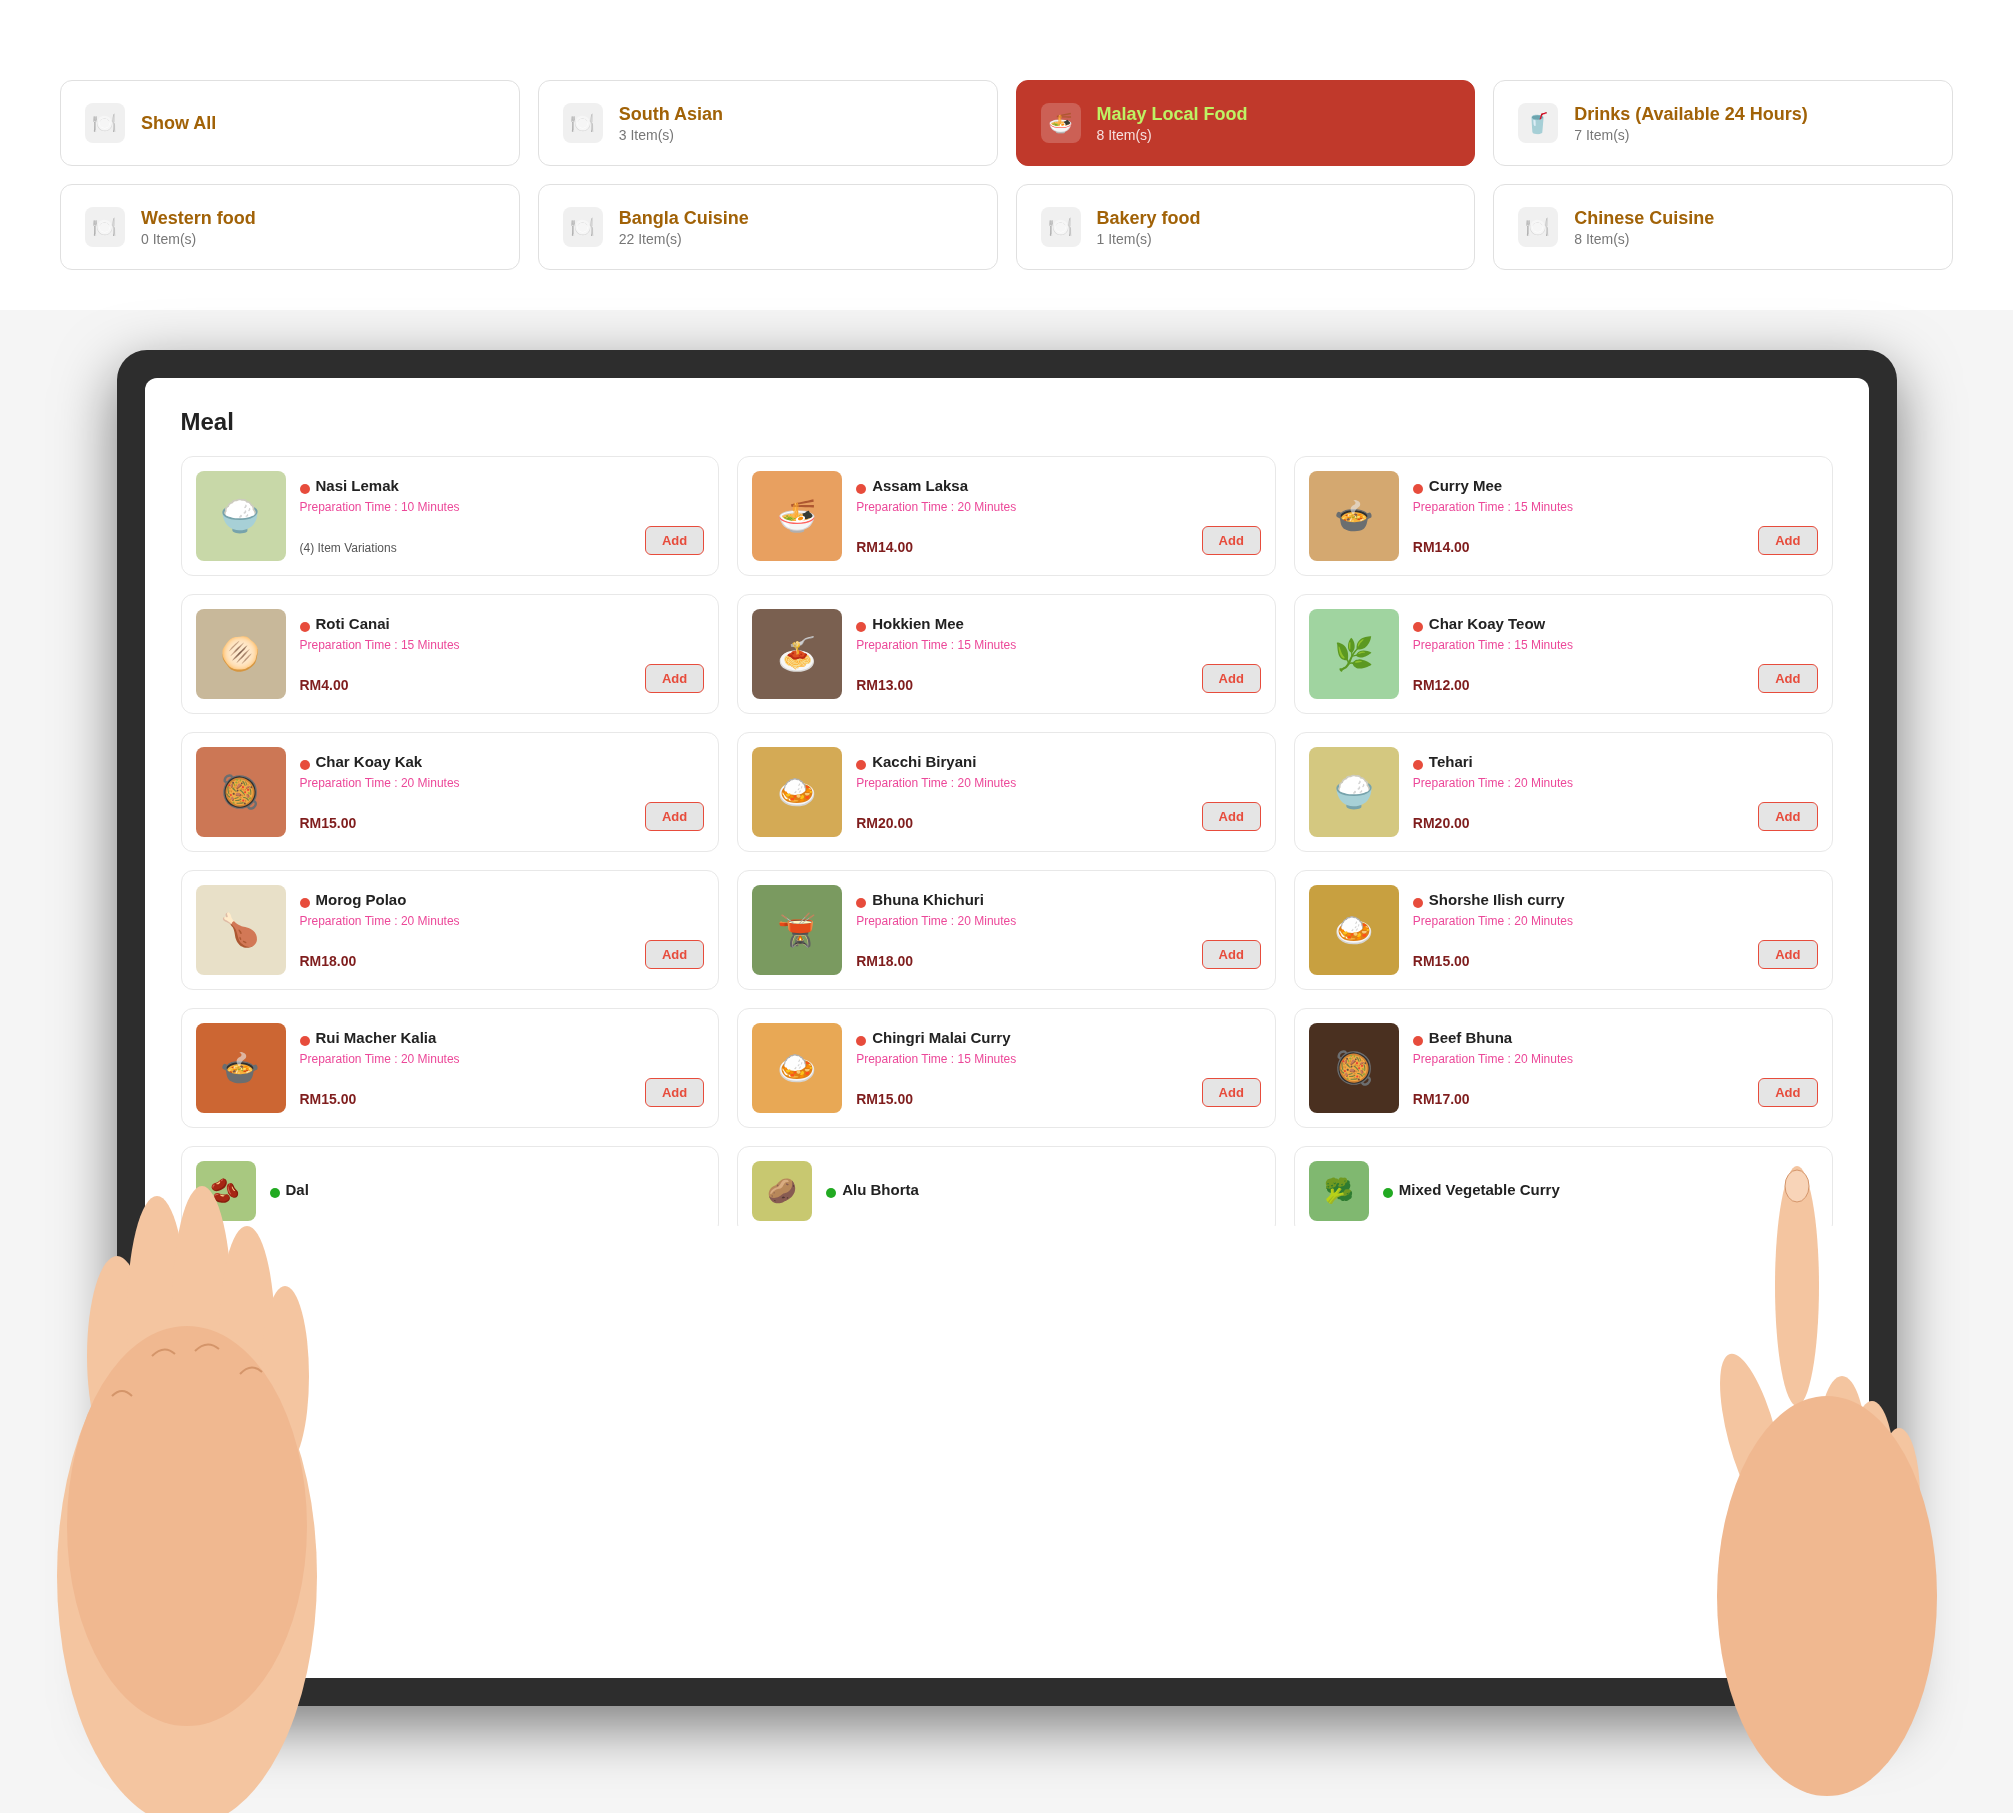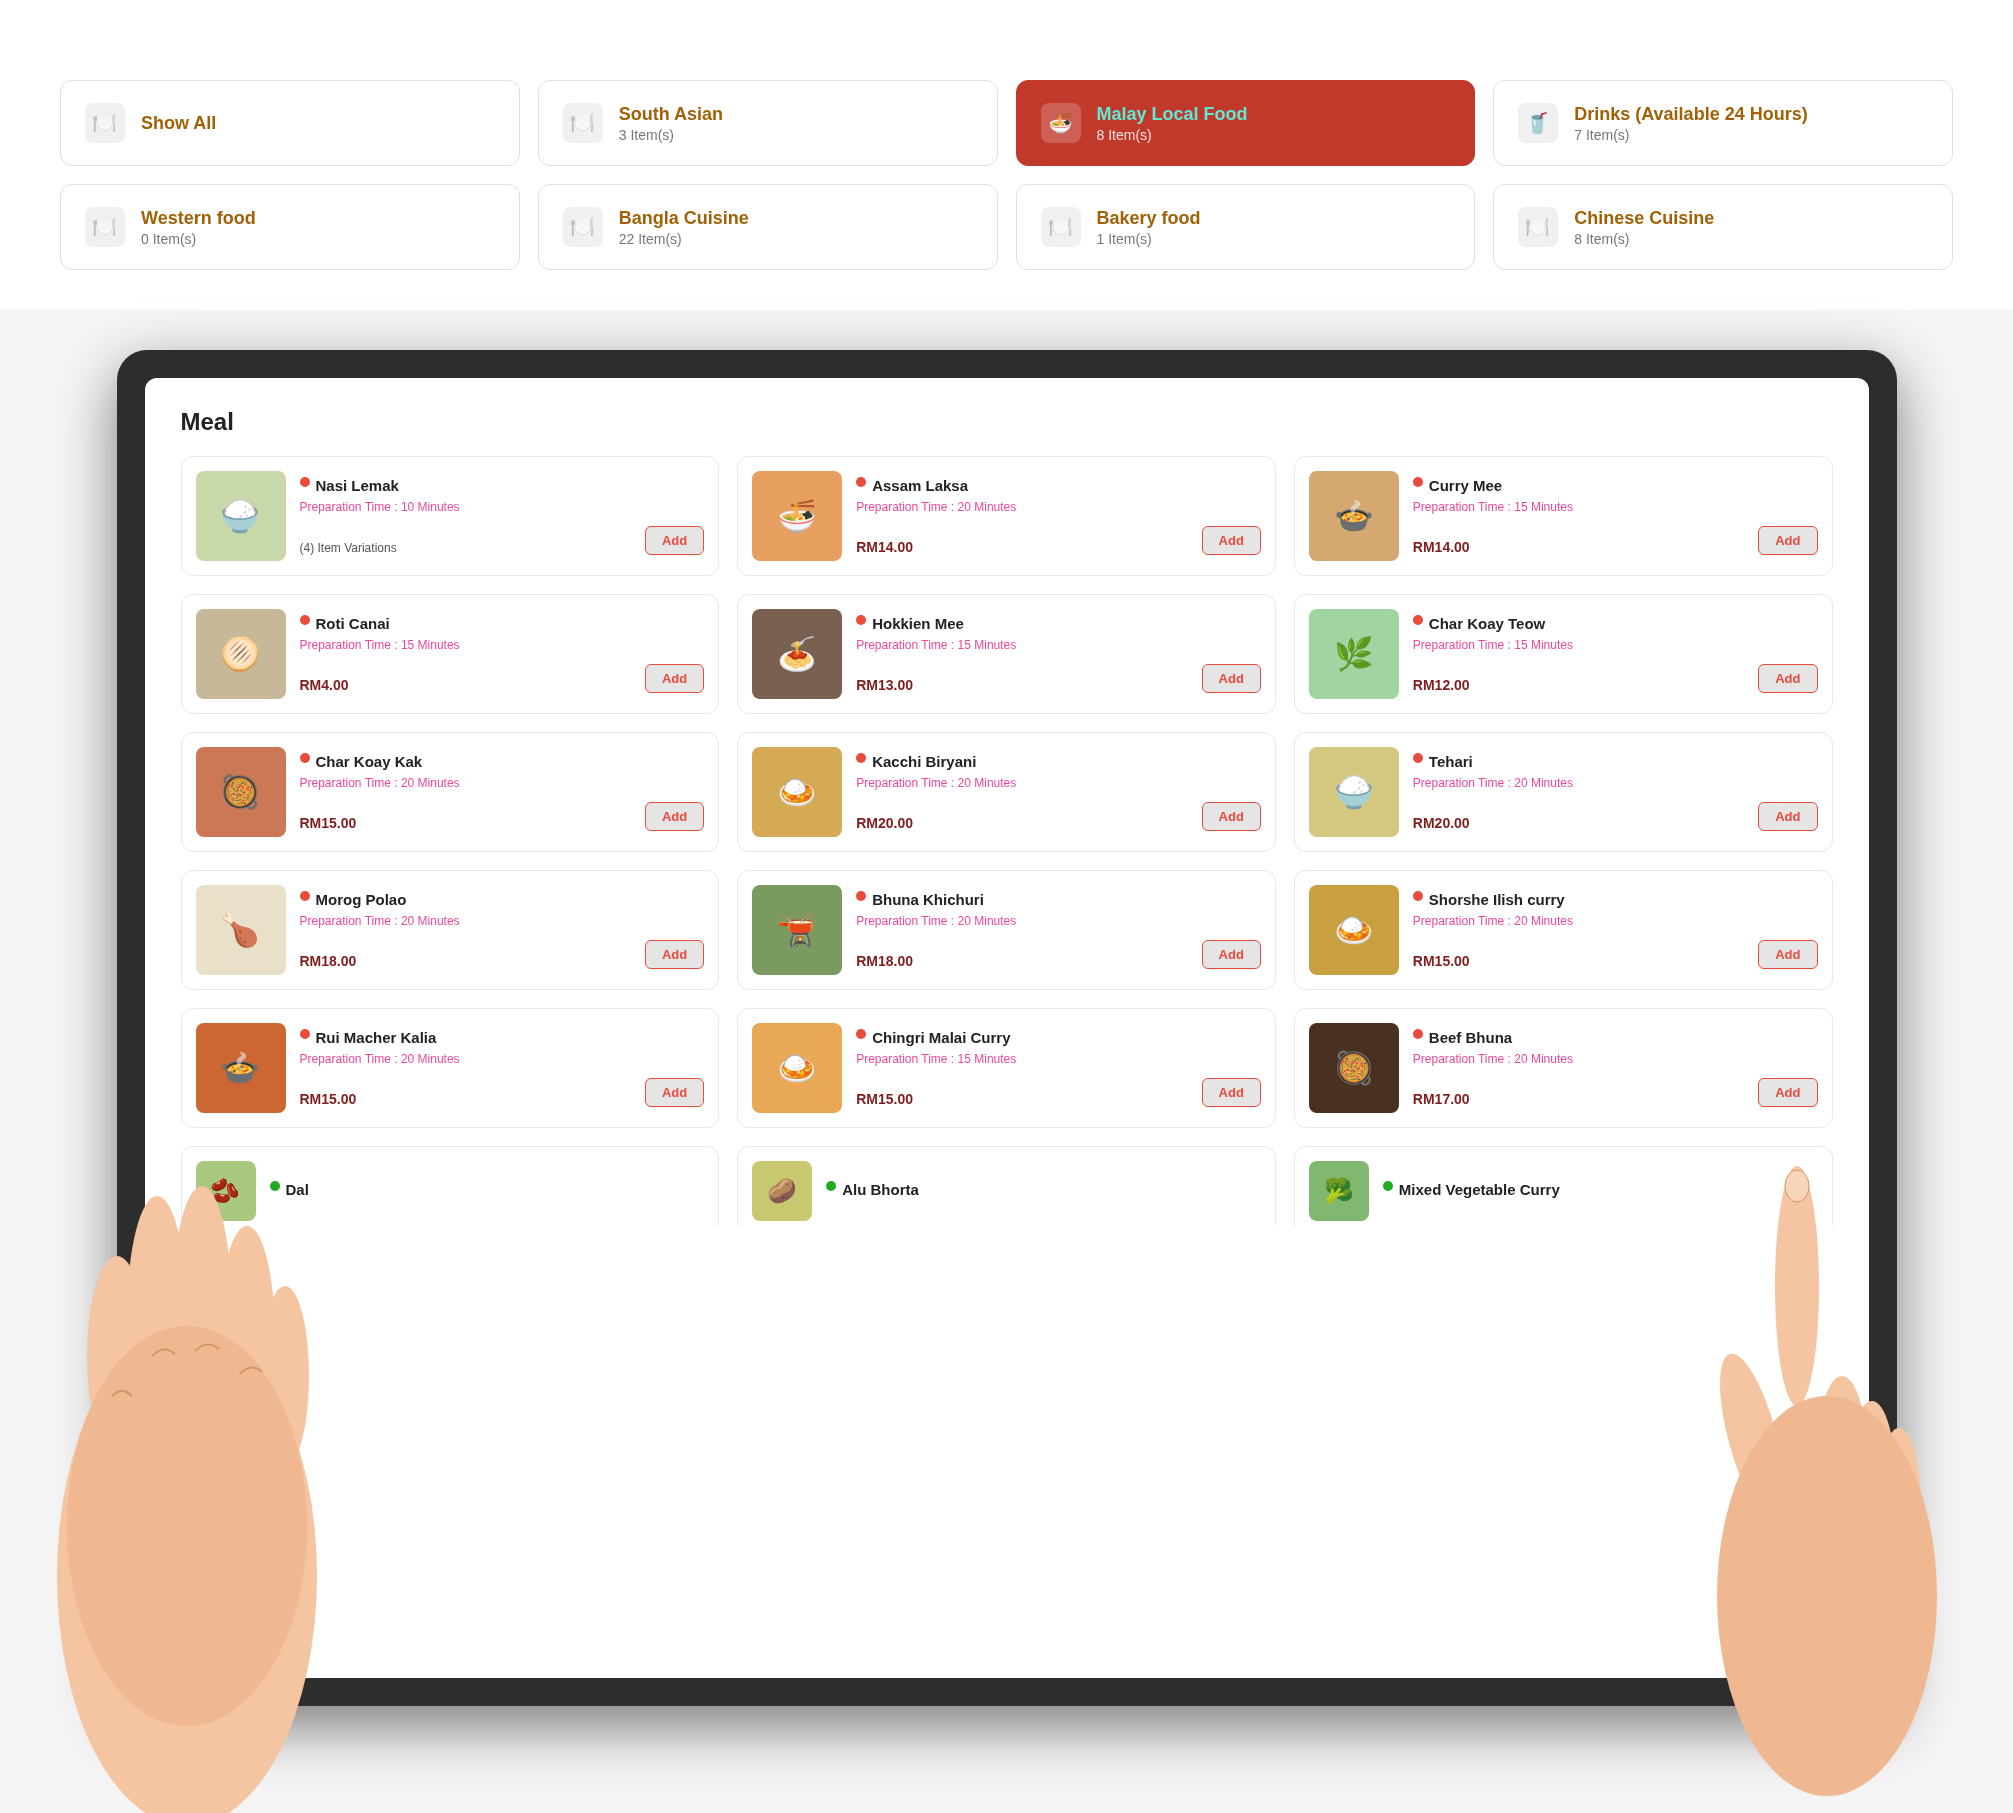--- a/index.html
+++ b/index.html
@@ -51,21 +51,21 @@
     .category-card.active .category-icon {
       background: rgba(255,255,255,0.2);
     }
     .category-info {}
     .category-name {
       font-weight: 700;
       font-size: 18px;
       color: #a16207;
     }
     .category-card.active .category-name {
-      color: #5eead4;
+      color: #bef264;
     }
     .category-count {
       font-size: 14px;
       color: #777;
       margin-top: 2px;
     }
     .category-card.active .category-count {
       color: rgba(255,255,255,0.85);
     }
 
@@ -113,21 +113,21 @@
       border-radius: 12px;
       padding: 14px;
       display: flex;
       align-items: center;
       gap: 14px;
       background: white;
       position: relative;
     }
     .menu-item-header {
       display: flex;
-      align-items: flex-start;
+      align-items: flex-end;
       gap: 6px;
       margin-bottom: 4px;
     }
     .status-dot {
       width: 10px;
       height: 10px;
       border-radius: 50%;
       background: #e74c3c;
       flex-shrink: 0;
     }

